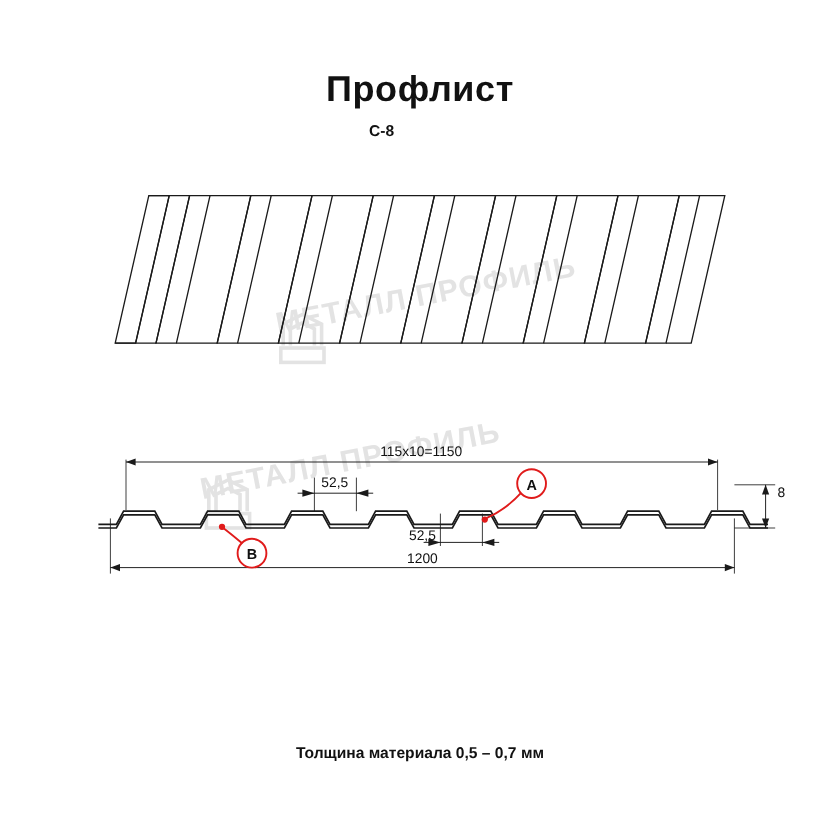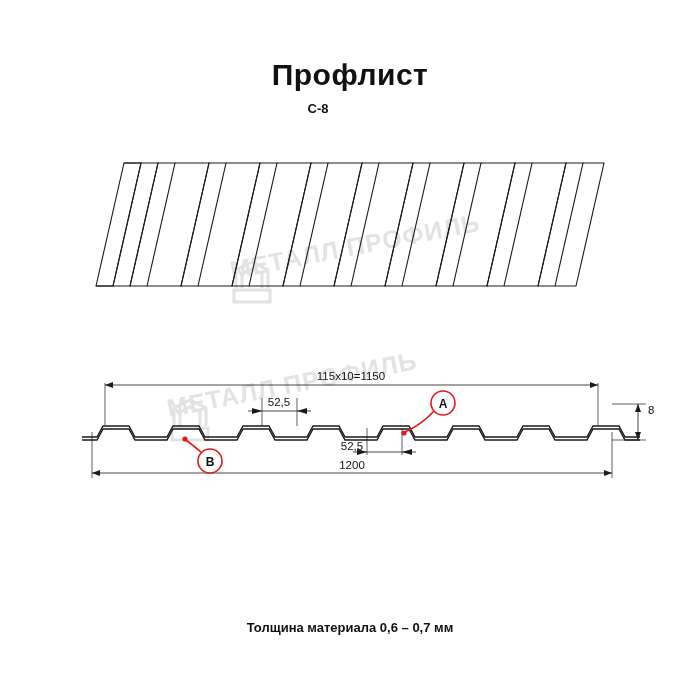--- a/index.html
+++ b/index.html
@@ -244,14 +244,14 @@
 
     <g>
       <circle cx="210" cy="461" r="12" fill="#ffffff" stroke="#e01b1b" stroke-width="1.6"></circle>
       <path d="M202 453 C 195 447, 190 443, 186 440" fill="none" stroke="#e01b1b" stroke-width="1.6"></path>
       <circle cx="185" cy="439" r="2.6" fill="#e01b1b"></circle>
       <text class="callout-letter" x="210" y="466" text-anchor="middle">B</text>
     </g>
 
   </svg>
 
-  <div class="footer">Толщина материала 0,6 – 0,7 мм</div>
+  <div class="footer">Толщина материала 0,5 – 0,7 мм</div>
 </div>
 
 </body></html>

